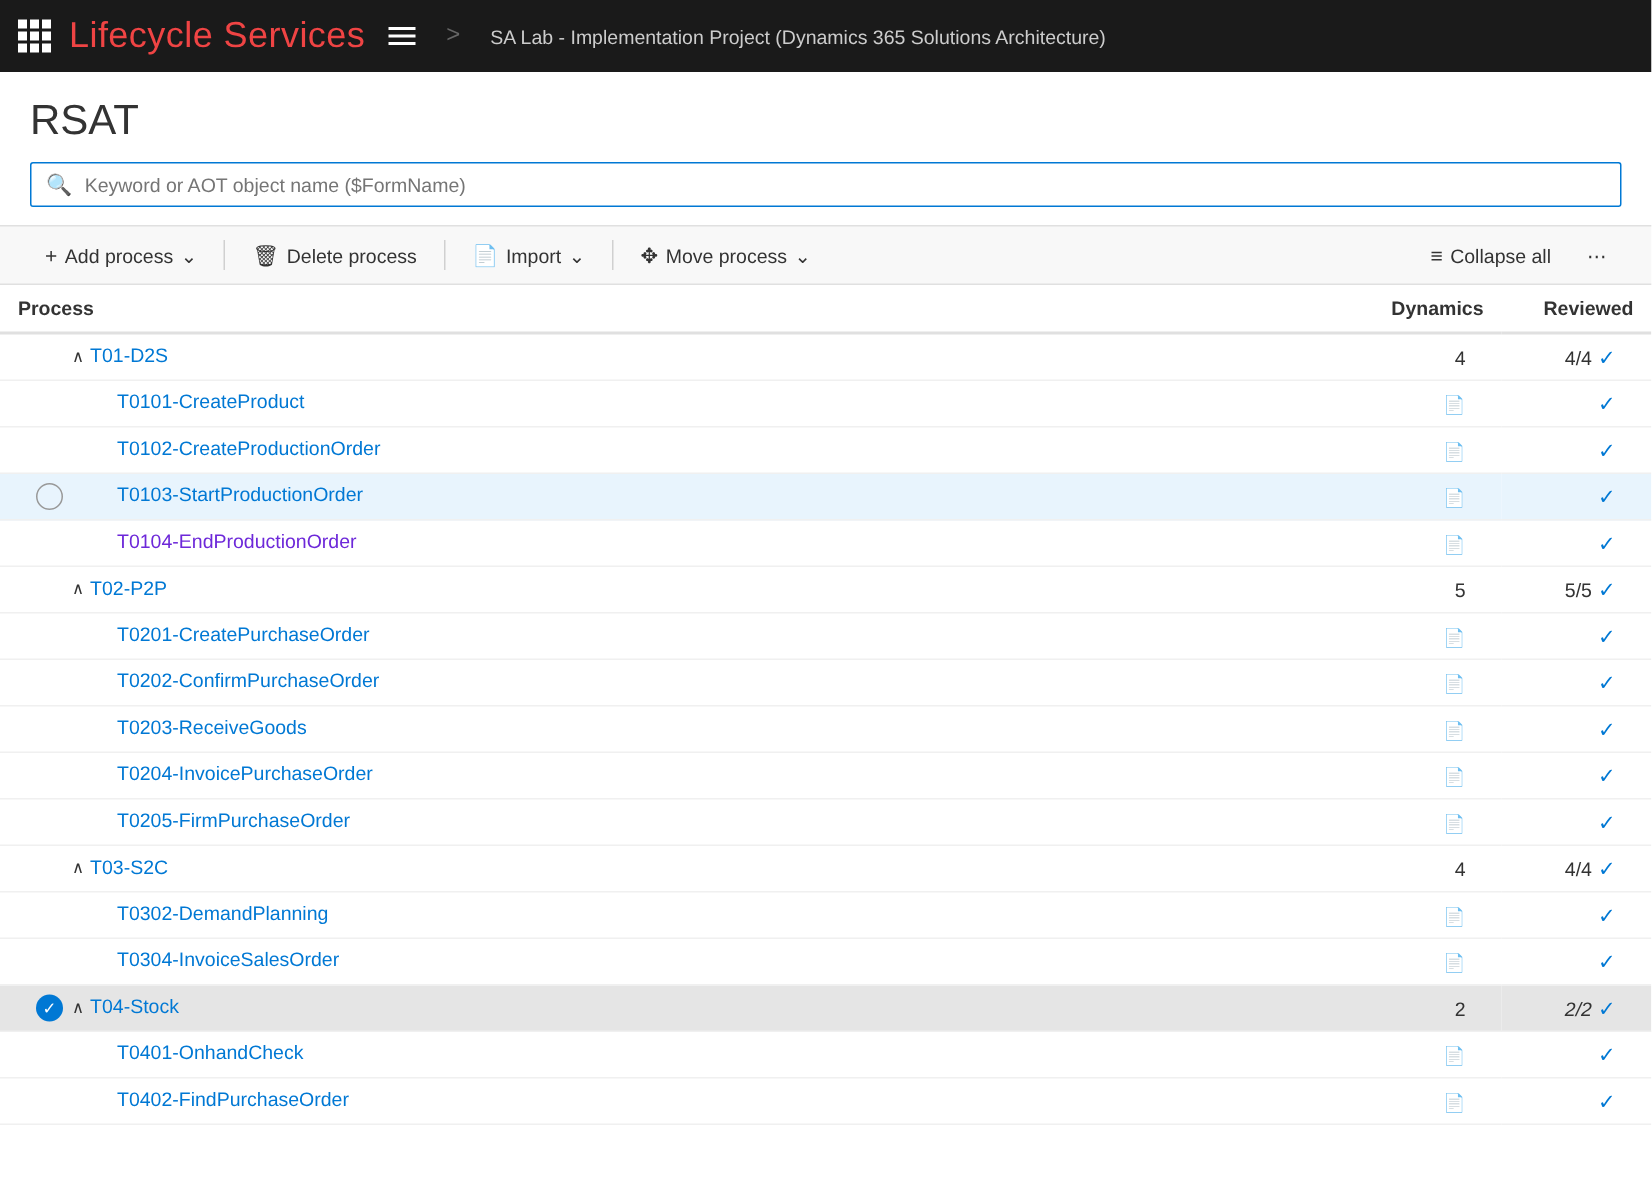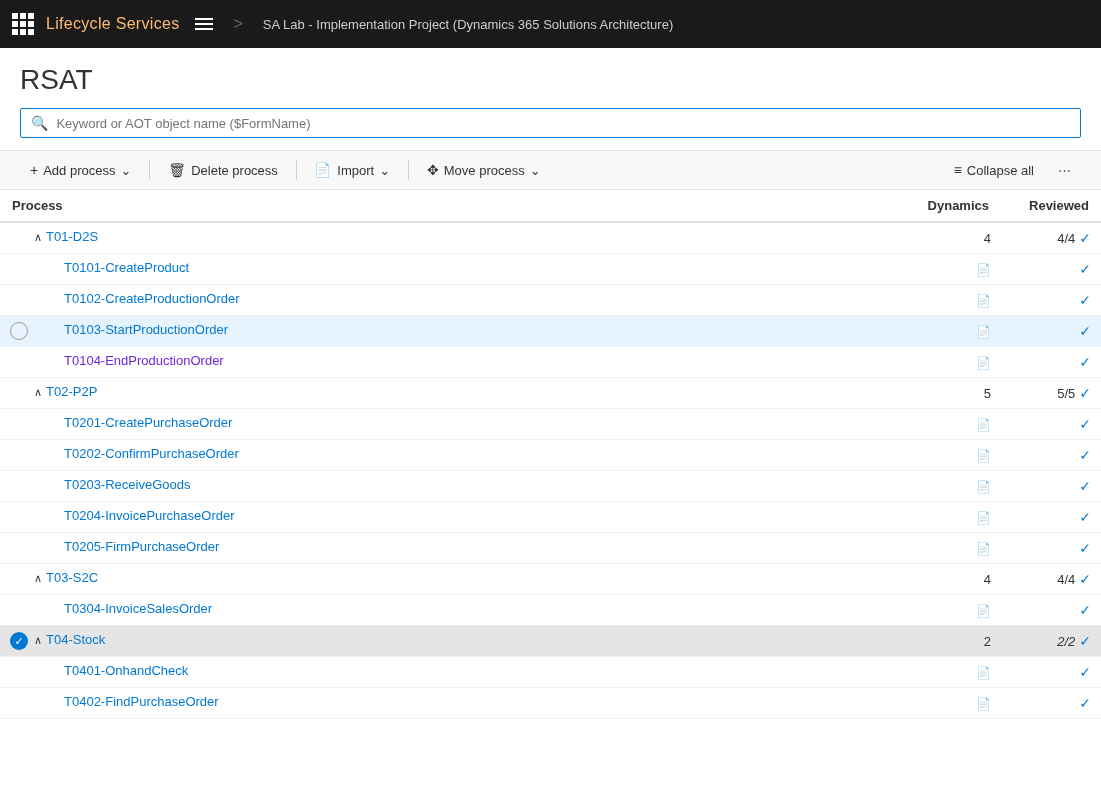--- a/index.html
+++ b/index.html
@@ -20,23 +20,23 @@
       grid-template-columns: repeat(3, 6px);
       gap: 2px;
       cursor: pointer;
     }
     .header-grid-icon span {
       width: 6px; height: 6px;
       background: #fff;
       display: block;
     }
     .header-title {
-      font-size: 16px;
+      font-size: 24px;
       font-weight: 400;
-      color: #fdba74;
+      color: #ef4444;
       letter-spacing: 0.3px;
     }
     .header-menu-icon {
       cursor: pointer;
       display: flex;
       flex-direction: column;
       gap: 3px;
       margin-left: 4px;
     }
     .header-menu-icon span {
@@ -134,21 +134,21 @@
       color: #333;
       background: #fff;
     }
     thead th.right { text-align: right; }
 
     tbody tr {
       border-bottom: 1px solid #f0f0f0;
     }
 
     td {
-      padding: 6px 10px;
+      padding: 6px 24px;
       font-size: 13px;
       color: #333;
     }
     .col-diagrams { width: 80px; }
     .col-reviewed { width: 100px; }
   </style>
 </head>
 <body>
 
 <div class="header">
@@ -279,20 +279,25 @@
           <td><span style="display:inline-block;width:18px;height:18px;margin-right:6px;vertical-align:middle;"></span><span style="display:inline-block;width:14px;"></span><span style="padding-left:16px;color:#0078d4;">T0205-FirmPurchaseOrder</span></td>
           <td style="text-align: right;"><span style="color:#555;font-size:12px;cursor:pointer;">📄</span></td>
           <td style="text-align: right;"><span style="color:#0078d4;font-size:14px;">✓</span></td>
         </tr>
         <tr>
           <td><span style="display:inline-block;width:18px;height:18px;margin-right:6px;vertical-align:middle;"></span><span style="margin-right:4px;font-size:11px;color:#333;">∧</span><span style="color:#0078d4;">T03-S2C</span></td>
           <td style="text-align: right;">4</td>
           <td style="text-align: right;"><span style="margin-right:4px;">4/4</span><span style="color:#0078d4;font-size:14px;">✓</span></td>
         </tr>
         <tr>
+          <td><span style="display:inline-block;width:18px;height:18px;margin-right:6px;vertical-align:middle;"></span><span style="display:inline-block;width:14px;"></span><span style="padding-left:16px;color:#0078d4;">T0302-DemandPlanning</span></td>
+          <td style="text-align: right;"><span style="color:#555;font-size:12px;cursor:pointer;">📄</span></td>
+          <td style="text-align: right;"><span style="color:#0078d4;font-size:14px;">✓</span></td>
+        </tr>
+        <tr>
           <td><span style="display:inline-block;width:18px;height:18px;margin-right:6px;vertical-align:middle;"></span><span style="display:inline-block;width:14px;"></span><span style="padding-left:16px;color:#0078d4;">T0304-InvoiceSalesOrder</span></td>
           <td style="text-align: right;"><span style="color:#555;font-size:12px;cursor:pointer;">📄</span></td>
           <td style="text-align: right;"><span style="color:#0078d4;font-size:14px;">✓</span></td>
         </tr>
         <tr style="background: #e5e5e5;">
           <td><span style="display:inline-flex;align-items:center;justify-content:center;width:18px;height:18px;background:#0078d4;border-radius:50%;color:#fff;font-size:11px;margin-right:6px;vertical-align:middle;">✓</span><span style="margin-right:4px;font-size:11px;color:#333;">∧</span><span style="color:#0078d4;">T04-Stock</span></td>
           <td style="text-align: right;">2</td>
           <td style="text-align: right;"><span style="margin-right:4px;font-style:italic;">2/2</span><span style="color:#0078d4;font-size:14px;">✓</span></td>
         </tr>
         <tr>

